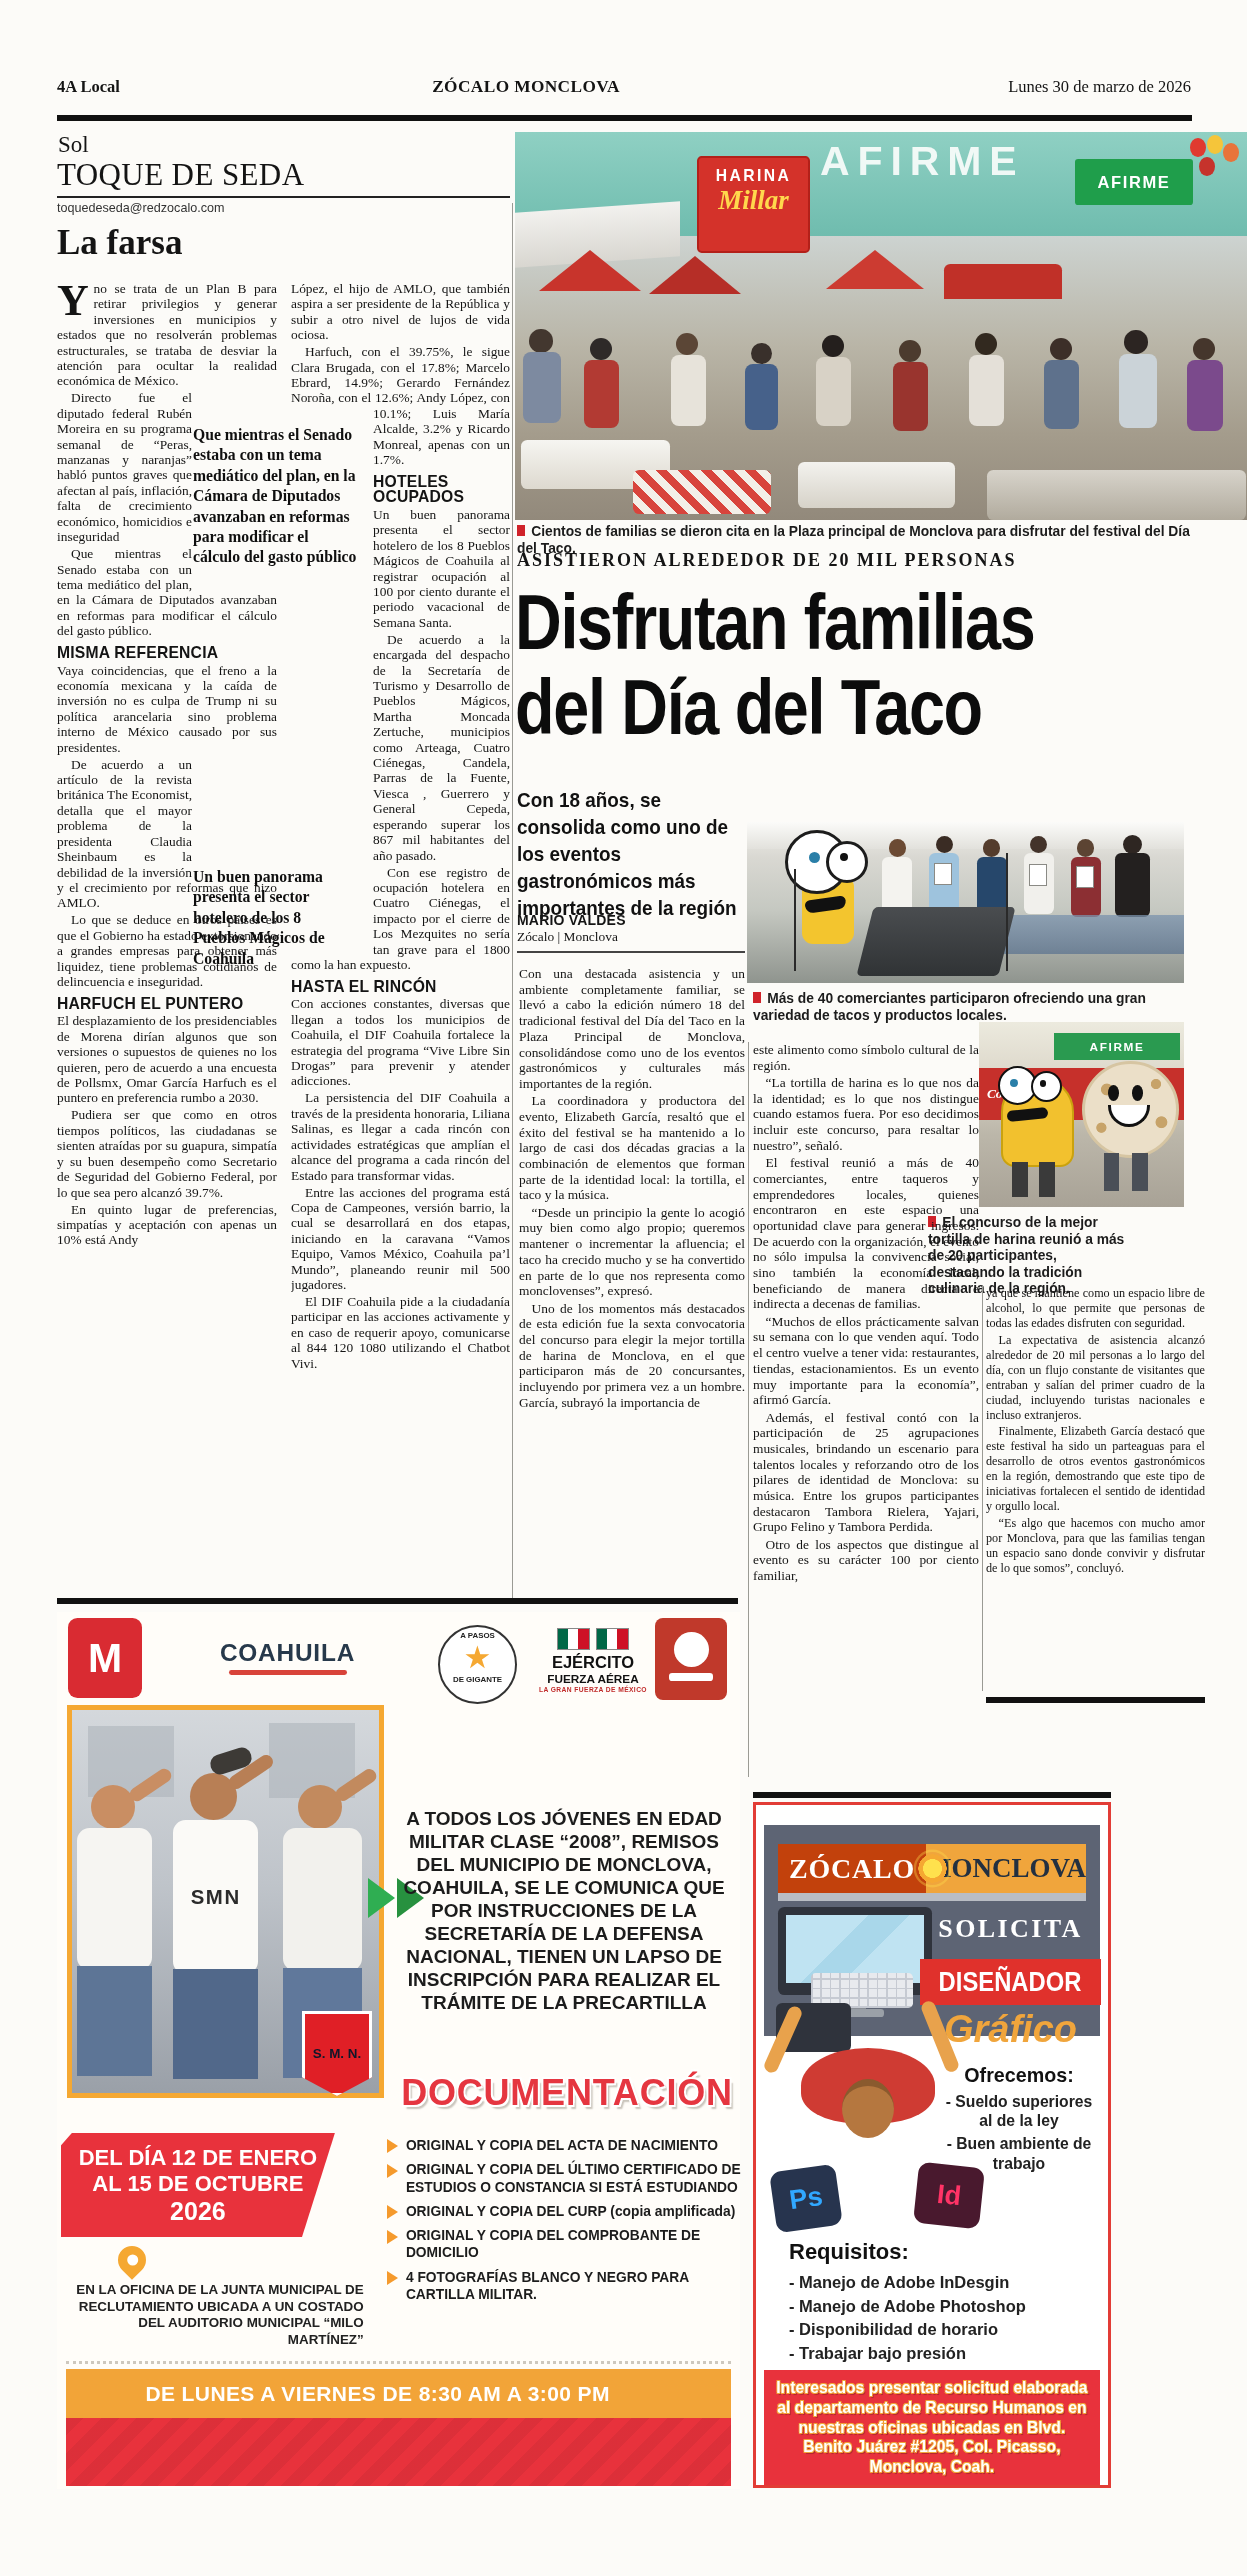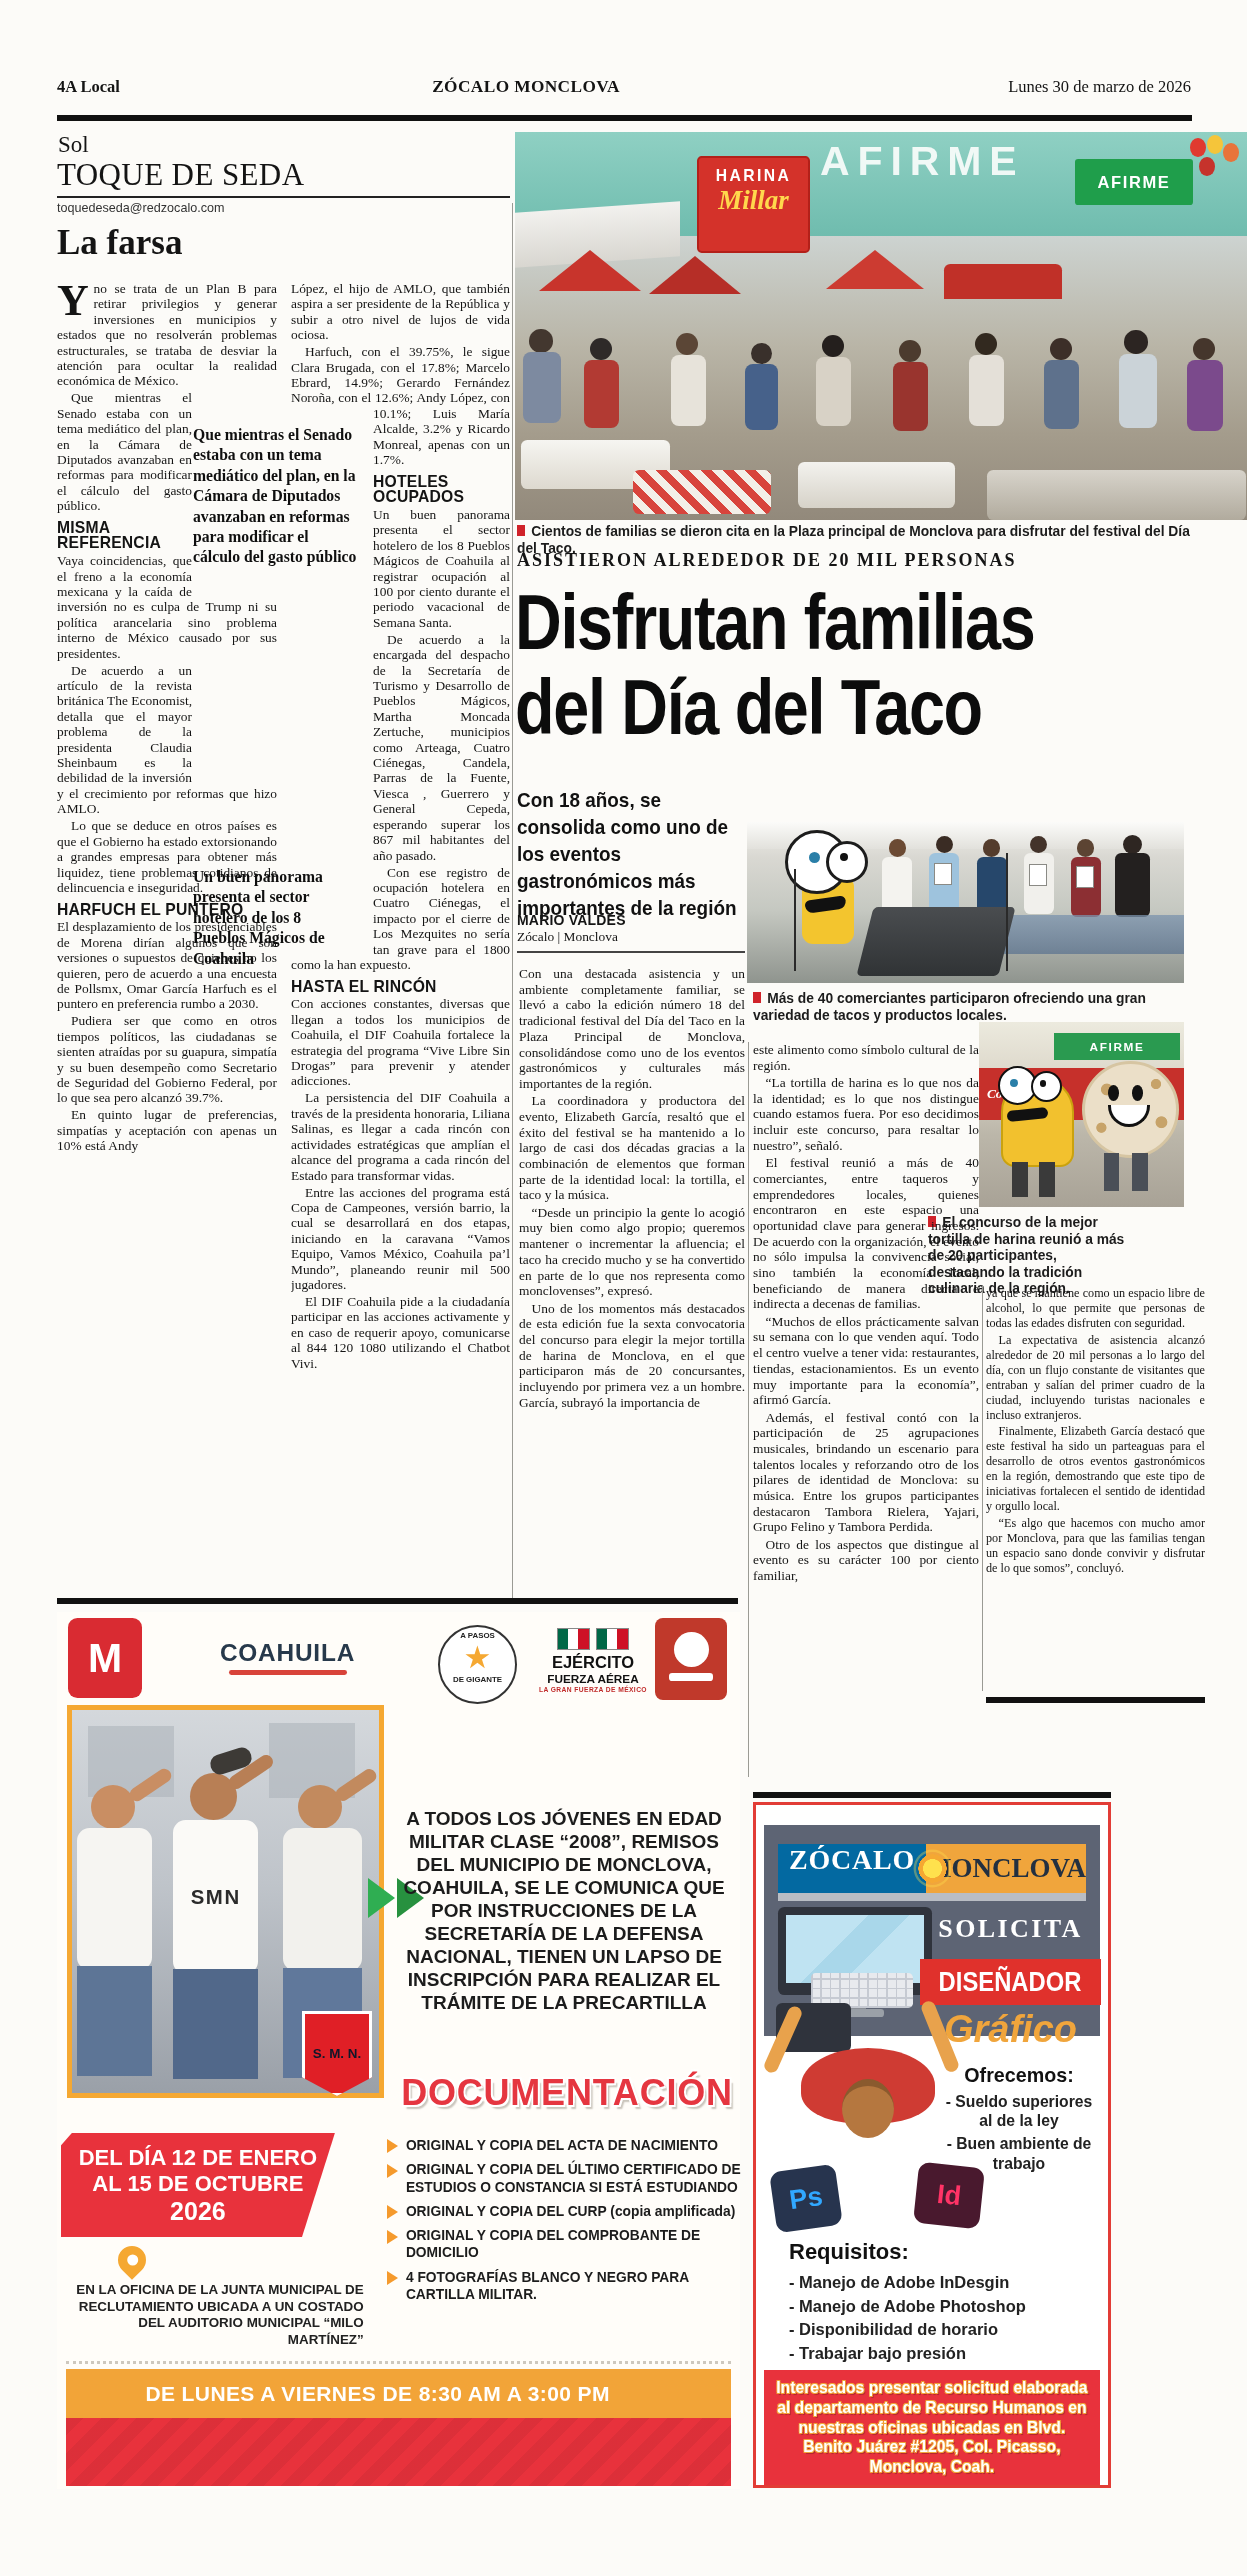--- a/index.html
+++ b/index.html
@@ -50,21 +50,21 @@
   <div class="abs hrule" style="left:57px;top:115px;width:1135px;height:5.5px;"></div>
 
   <div class="abs serif" style="left:58px;top:132px;font-size:23px;">Sol</div>
   <div class="abs serif" style="left:57px;top:157px;font-size:31px;letter-spacing:0.4px;">TOQUE DE SEDA</div>
   <div class="abs" style="left:57px;top:196px;width:453px;height:1.6px;background:#222;"></div>
   <div class="abs sans" style="left:57px;top:201px;font-size:12.6px;color:#333;">toquedeseda@redzocalo.com</div>
   <div class="abs serif bold" style="left:57px;top:223px;font-size:35px;">La farsa</div>
 
   <div class="abs lbody just" style="left:57px;top:281px;width:220px;height:1301px;overflow:hidden;">
     <p class="noind"><span class="dropcap">Y</span><span>no se trata de un Plan B para retirar privilegios y generar inversiones en municipios y estados que no resolverán problemas estructurales, se trataba de desviar la atención para ocultar la realidad económica de México.</span></p>
-    <p><span class="sp-r"></span></p>
+    <p><span class="sp-r"></span><span>Directo fue el diputado federal Rubén Moreira en su programa semanal de “Peras, manzanas y naranjas” habló puntos graves que afectan al país, inflación, falta de crecimiento económico, homicidios e inseguridad</span></p>
     <p><span>Que mientras el Senado estaba con un tema mediático del plan, en la Cámara de Diputados avanzaban en reformas para modificar el cálculo del gasto público.</span></p>
     <div class="lhead">MISMA REFERENCIA</div>
     <p class="noind"><span>Vaya coincidencias, que el freno a la economía mexicana y la caída de inversión no es culpa de Trump ni su política arancelaria sino problema interno de México causado por sus presidentes.</span></p>
     <p><span class="sp-r2"></span><span>De acuerdo a un artículo de la revista británica The Economist, detalla que el mayor problema de la presidenta Claudia Sheinbaum es la debilidad de la inversión y el crecimiento por reformas que hizo AMLO.</span></p>
     <p><span>Lo que se deduce en otros países es que el Gobierno ha estado extorsionando a grandes empresas para obtener más liquidez, tiene problemas cotidianos de delincuencia e inseguridad.</span></p>
     <div class="lhead">HARFUCH EL PUNTERO</div>
     <p class="noind"><span>El desplazamiento de los presidenciables de Morena dirían algunos que son versiones o supuestos de quienes no los quieren, pero de acuerdo a una encuesta de Pollsmx,  Omar García Harfuch es el puntero en preferencia rumbo a 2030.</span></p>
     <p><span>Pudiera ser que como en otros tiempos políticos, las ciudadanas se sienten atraídas por su guapura, simpatía y su buen desempeño como Secretario de Seguridad del Gobierno Federal, por lo que sea pero alcanzó 39.7%.</span></p>
     <p><span>En quinto lugar de preferencias, simpatías y aceptación con apenas un 10%  está Andy</span></p>
   </div>
@@ -351,21 +351,21 @@
       <span class="adtxt" style="color:#fff;font-size:21px;letter-spacing:0.4px;margin-left:79px;">DE LUNES A VIERNES DE 8:30 AM A 3:00 PM</span>
     </div>
     <div class="abs" style="left:9.4px;top:806px;width:665px;height:68px;background:#e8323c;background-image:repeating-linear-gradient(135deg,rgba(0,0,0,.05) 0 12.6px,transparent 12.6px 25px);"></div>
   </div>
 
   <div class="abs" style="left:753px;top:1802px;width:358px;height:686px;background:#fff;border:3.1px solid #e23c36;box-sizing:border-box;">
 
     <div class="abs" style="left:7.9px;top:20.4px;width:336px;height:211px;background:#5d6474;"></div>
 
     <div class="abs" style="left:22px;top:39px;width:308px;height:49px;display:flex;">
-      <div style="flex:1;background:#0369a1;display:flex;align-items:flex-start;justify-content:center;">
+      <div style="flex:1;background:#c2410c;display:flex;align-items:center;justify-content:center;">
         <span class="serif bold" style="color:#fff;font-size:28px;letter-spacing:0.8px;">ZÓCALO</span>
       </div>
       <div style="flex:1;background:#f0a53c;display:flex;align-items:center;justify-content:center;">
         <span class="serif bold" style="color:#233040;font-size:27px;">MONCLOVA</span>
       </div>
     </div>
     <div class="abs" style="left:160px;top:47px;width:33px;height:33px;background:radial-gradient(circle,#ffe14d 0 40%,#f5a832 41% 60%,transparent 61%);border-radius:50%;box-shadow:0 0 0 2.4px rgba(255,225,77,.35);"></div>
     <div class="abs" style="left:22px;top:88px;width:308px;height:7.9px;background:#b9bdc4;"></div>
 
     <div class="abs serif bold" style="left:171px;top:109px;width:167px;text-align:center;color:#fff;font-size:26px;letter-spacing:2.4px;">SOLICITA</div>

